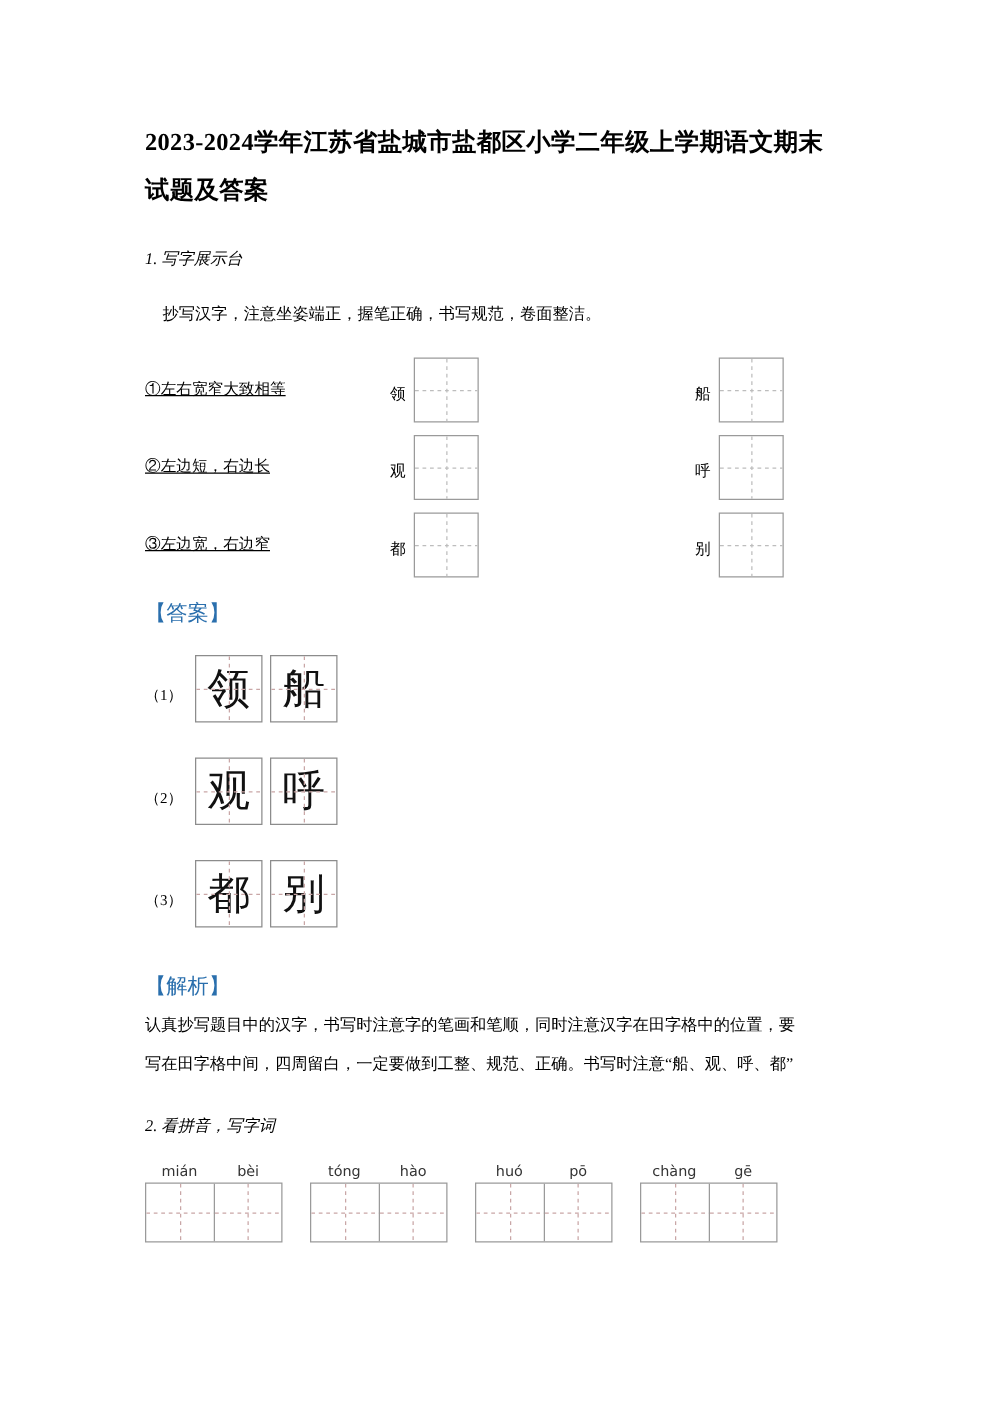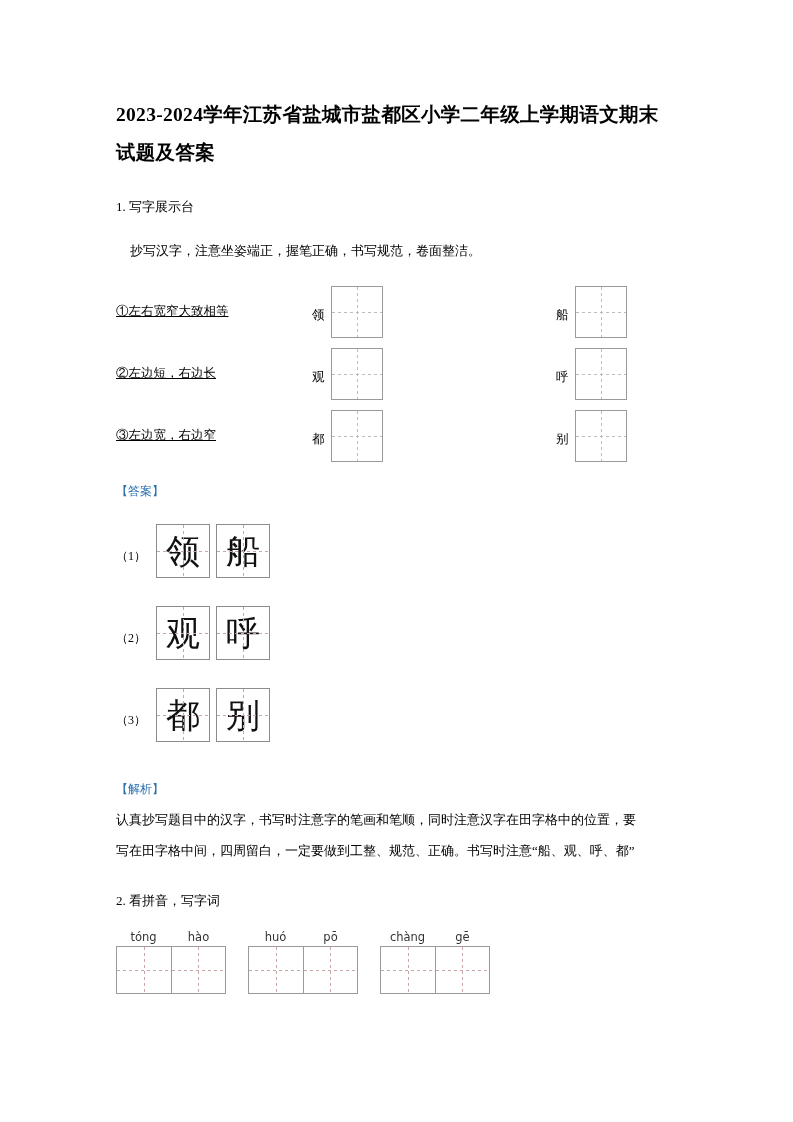--- a/index.html
+++ b/index.html
@@ -26,38 +26,39 @@
     font-size: 19.5px;
     font-weight: bold;
     line-height: 38px;
     margin: 0 0 10px 0;
     letter-spacing: 0.3px;
   }
   .q-line {
     font-size: 13px;
     line-height: 30px;
     margin: 20px 0 0 0;
+    font-style: italic;
   }
   .q-num {
     display: inline-block;
   }
   .body-text {
     font-size: 13px;
     line-height: 30px;
     margin: 14px;
   }
   .para {
     font-size: 13px;
     line-height: 31px;
     margin: 0;
     text-align: justify;
   }
   .tag {
     color: #2a6fad;
-    font-size: 12px;
+    font-size: 17px;
     line-height: 30px;
     margin: 10px 0 0 0;
   }
   
   .task-rows {
     margin-top: 12px;
   }
   .task-row {
     position: relative;
     height: 62px;
@@ -292,20 +293,30 @@
   <p class="para">认真抄写题目中的汉字，书写时注意字的笔画和笔顺，同时注意汉字在田字格中的位置，要</p>
   <p class="para">写在田字格中间，四周留白，一定要做到工整、规范、正确。书写时注意“船、观、呼、都”</p>
 
   <div class="q-line">
     <span class="q-num">2.</span>
     <span>看拼音，写字词</span>
   </div>
 
   <div class="pinyin-wrap">
 
+    <div class="pinyin-group">
+      <div class="pinyin-labels">
+        <span>mián</span>
+        <span>bèi</span>
+      </div>
+      <div class="pinyin-cells">
+        <div class="pinyin-cell"></div>
+        <div class="pinyin-cell"></div>
+      </div>
+    </div>
 
     <div class="pinyin-group">
       <div class="pinyin-labels">
         <span>tóng</span>
         <span>hào</span>
       </div>
       <div class="pinyin-cells">
         <div class="pinyin-cell"></div>
         <div class="pinyin-cell"></div>
       </div>

